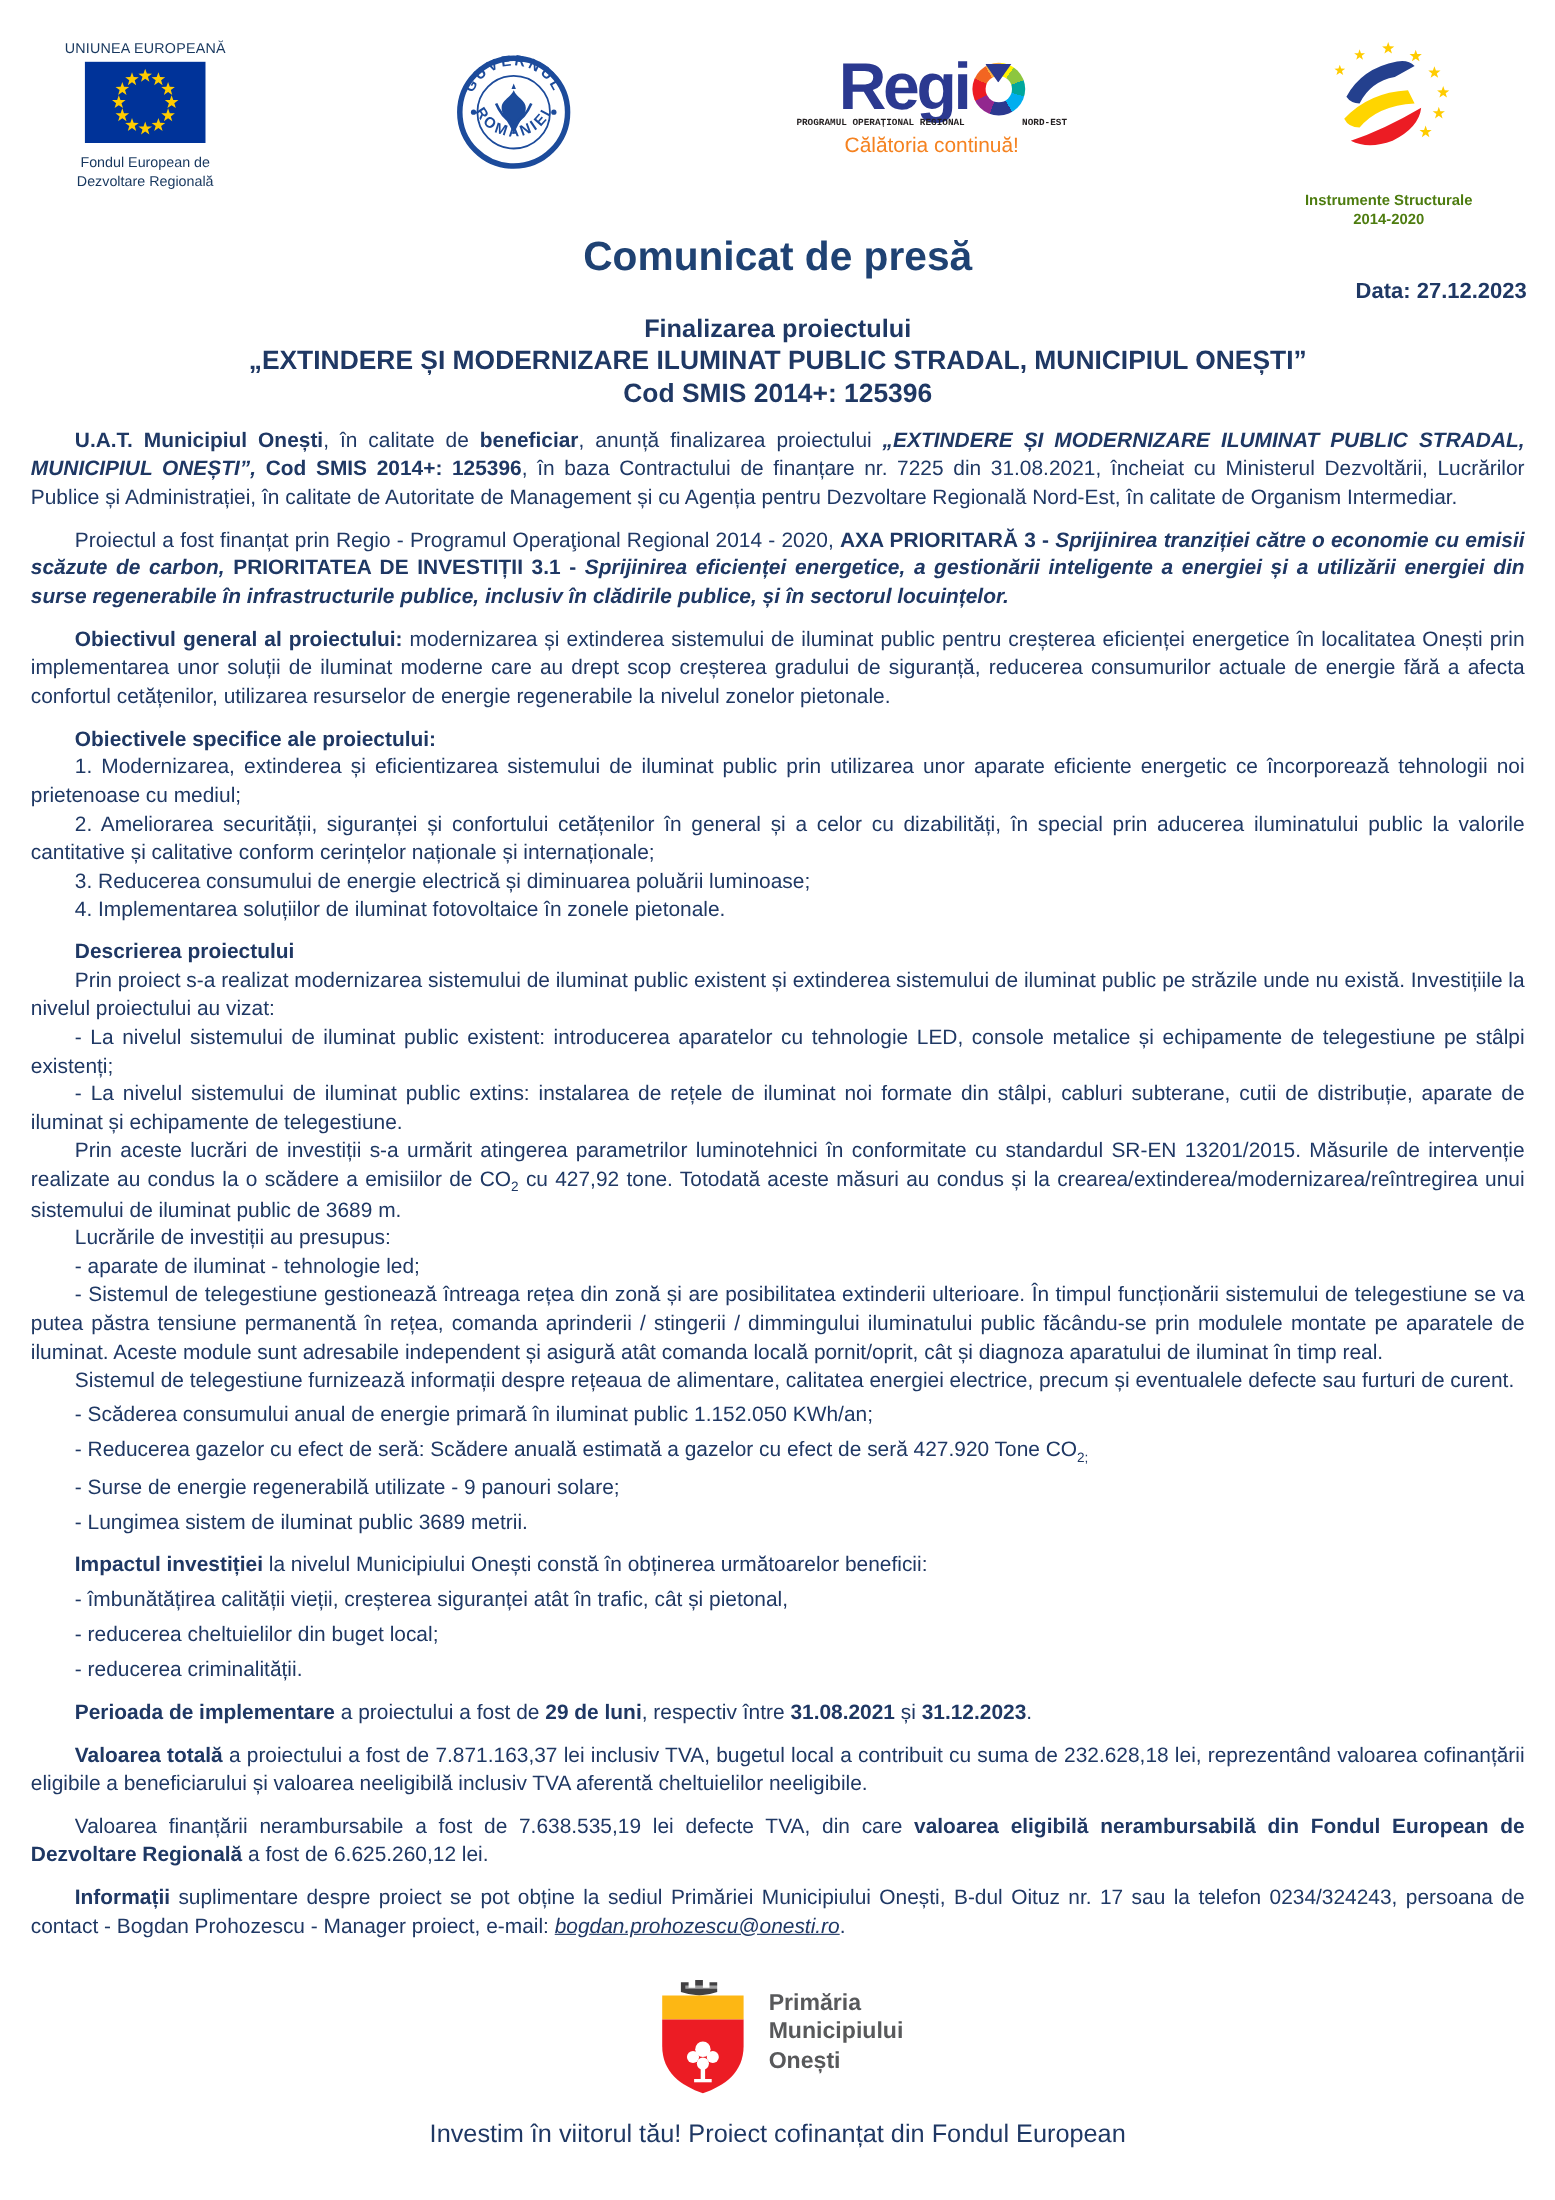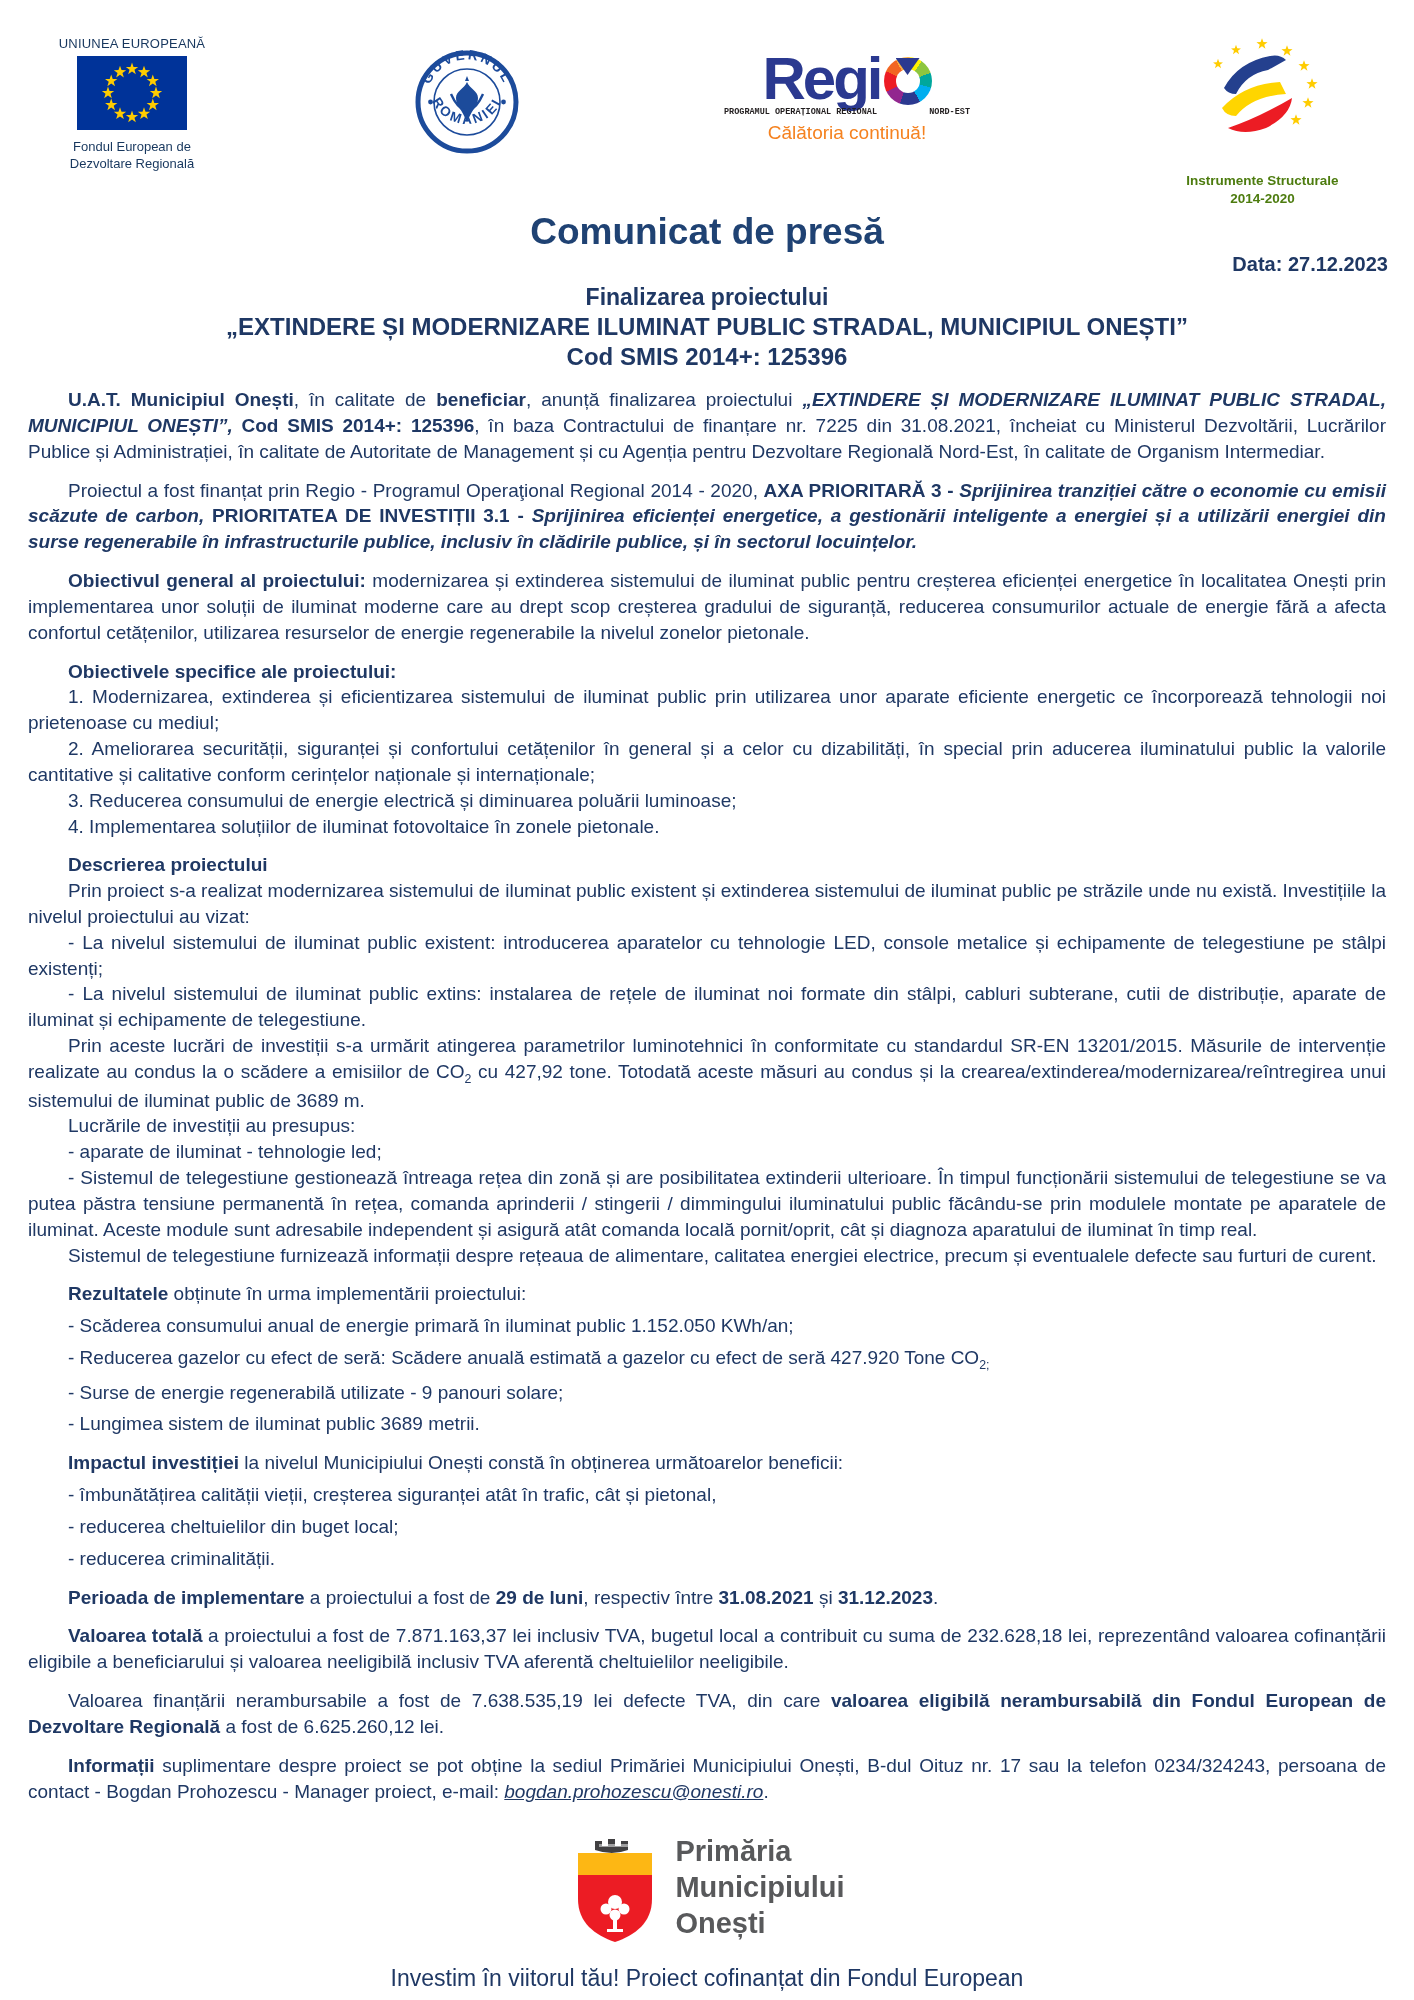--- a/index.html
+++ b/index.html
@@ -38,21 +38,21 @@
   .indent{text-indent:40px;}
   .gap{margin-top:13px;}
   .sp{margin-top:6px;}
   .r-b{font-weight:bold;}
   .r-bi{font-weight:bold;font-style:italic;}
   .r-u{text-decoration:underline;cursor:pointer;font-style:italic;}
   sub{font-size:.65em;}
 
   
   .primaria{display:flex;justify-content:center;align-items:center;gap:14px;margin-top:24px;}
-  .prim-text{font-size:29px;font-weight:bold;color:#58595B;line-height:1.25;text-align:left;}
+  .prim-text{font-size:21px;font-weight:bold;color:#58595B;line-height:1.25;text-align:left;}
   .investim{text-align:center;font-size:23px;margin-top:16px;line-height:1.4;}
 </style>
 </head>
 <body>
 
 <div class="page">
 
   <div class="header">
 
     <div class="eu-block">
@@ -152,21 +152,20 @@
       <p class="blk indent"><span class="r-n">4. Implementarea soluțiilor de iluminat fotovoltaice în zonele pietonale.</span></p>
       <p class="blk indent gap"><span class="r-b">Descrierea proiectului</span></p>
       <p class="blk indent"><span class="r-n">Prin proiect s-a realizat modernizarea sistemului de iluminat public existent și extinderea sistemului de iluminat public pe străzile unde nu există. Investițiile la nivelul proiectului au vizat:</span></p>
       <p class="blk indent"><span class="r-n">- La nivelul sistemului de iluminat public existent: introducerea aparatelor cu tehnologie LED, console metalice și echipamente de telegestiune pe stâlpi existenți;</span></p>
       <p class="blk indent"><span class="r-n">- La nivelul sistemului de iluminat public extins: instalarea de rețele de iluminat noi formate din stâlpi, cabluri subterane, cutii de distribuție, aparate de iluminat și echipamente de telegestiune.</span></p>
       <p class="blk indent"><span class="r-n">Prin aceste lucrări de investiții s-a urmărit atingerea parametrilor luminotehnici în conformitate cu standardul SR-EN 13201/2015. Măsurile de intervenție realizate au condus la o scădere a emisiilor de CO</span><sub class="r-sub">2</sub><span class="r-n"> cu 427,92 tone. Totodată aceste măsuri au condus și la crearea/extinderea/modernizarea/reîntregirea unui sistemului de iluminat public de 3689 m.</span></p>
       <p class="blk indent"><span class="r-n">Lucrările de investiții au presupus:</span></p>
       <p class="blk indent"><span class="r-n">- aparate de iluminat - tehnologie led;</span></p>
       <p class="blk indent"><span class="r-n">- Sistemul de telegestiune gestionează întreaga rețea din zonă și are posibilitatea extinderii ulterioare. În timpul funcționării sistemului de telegestiune se va putea păstra tensiune permanentă în rețea, comanda aprinderii / stingerii / dimmingului iluminatului public făcându-se prin modulele montate pe aparatele de iluminat. Aceste module sunt adresabile independent și asigură atât comanda locală pornit/oprit, cât și diagnoza aparatului de iluminat în timp real.</span></p>
       <p class="blk indent"><span class="r-n">Sistemul de telegestiune furnizează informații despre rețeaua de alimentare, calitatea energiei electrice, precum și eventualele defecte sau furturi de curent.</span></p>
-      <p class="blk indent gap"><span class="r-b">Rezultatele</span><span class="r-n"> obținute în urma implementării proiectului:</span></p>
       <p class="blk indent sp"><span class="r-n">- Scăderea consumului anual de energie primară în iluminat public 1.152.050 KWh/an;</span></p>
       <p class="blk indent sp"><span class="r-n">- Reducerea gazelor cu efect de seră:  Scădere anuală estimată a gazelor cu efect de seră 427.920 Tone CO</span><sub class="r-sub">2;</sub></p>
       <p class="blk indent sp"><span class="r-n">- Surse de energie regenerabilă utilizate - 9 panouri solare;</span></p>
       <p class="blk indent sp"><span class="r-n">- Lungimea sistem de iluminat public 3689 metrii.</span></p>
       <p class="blk indent gap"><span class="r-b">Impactul investiției</span><span class="r-n"> la nivelul  Municipiului Onești constă în obținerea următoarelor beneficii:</span></p>
       <p class="blk indent sp"><span class="r-n">- îmbunătățirea calității vieții, creșterea siguranței atât în trafic, cât și pietonal,</span></p>
       <p class="blk indent sp"><span class="r-n">- reducerea cheltuielilor din buget local;</span></p>
       <p class="blk indent sp"><span class="r-n">- reducerea criminalității.</span></p>
       <p class="blk indent gap"><span class="r-b">Perioada de implementare</span><span class="r-n"> a proiectului a fost de </span><span class="r-b">29 de luni</span><span class="r-n">, respectiv între </span><span class="r-b">31.08.2021</span><span class="r-n"> și </span><span class="r-b">31.12.2023</span><span class="r-n">.</span></p>
       <p class="blk indent gap"><span class="r-b">Valoarea totală</span><span class="r-n"> a proiectului a fost de  7.871.163,37  lei inclusiv TVA, bugetul local a contribuit cu suma de 232.628,18  lei, reprezentând valoarea cofinanțării eligibile a beneficiarului și valoarea neeligibilă inclusiv TVA aferentă cheltuielilor neeligibile.</span></p>

